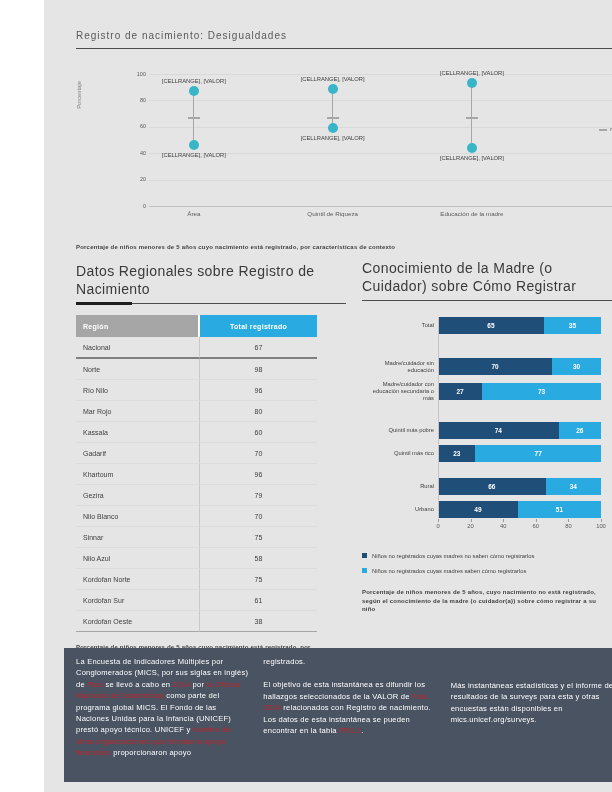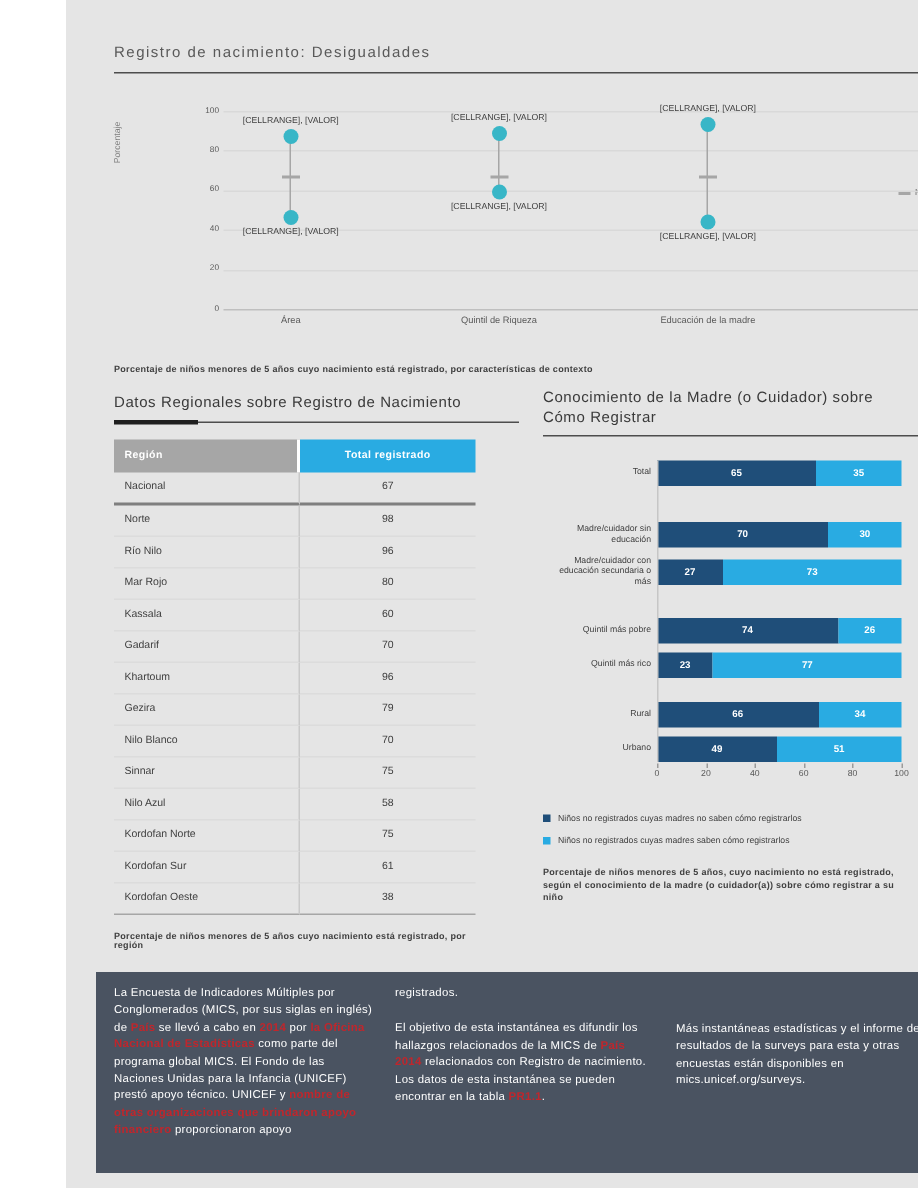--- a/index.html
+++ b/index.html
@@ -24,21 +24,21 @@
   .xcat{position:absolute;top:150px;width:130px;text-align:center;font-size:6.2px;color:#595959;}
   .ytitle{position:absolute;left:32px;top:125px;width:60px;font-size:5.8px;color:#808080;
           transform:rotate(-90deg);transform-origin:left top;text-align:center;}
   .chart-legend{position:absolute;left:465px;top:66px;font-size:5.5px;color:#595959;white-space:nowrap;}
   .dashswatch{display:inline-block;width:8px;height:2px;background:var(--marker_gray);
               vertical-align:middle;margin-right:3px;}
   .caption{font-size:6px;font-weight:700;color:#3f3f3f;letter-spacing:.2px;margin:0;}
   .top-caption{position:absolute;left:32px;top:244px;width:560px;}
 
   
-  h2{font-size:10px;font-weight:400;letter-spacing:.4px;color:#3a3a3a;margin:0;line-height:1.25;}
+  h2{font-size:14px;font-weight:400;letter-spacing:.4px;color:#3a3a3a;margin:0;line-height:1.25;}
   .hrule{position:relative;border-bottom:1px solid #4d4d4d;margin-top:5px;}
   .hrule.thick::before{content:'';position:absolute;left:0;bottom:-2px;width:56px;height:3px;background:#1f1f1f;}
 
   
   .left-col{position:absolute;left:32px;top:263px;width:296px;}
   .left-col .hrule{width:270px;}
   table{border-collapse:separate;border-spacing:0;width:241px;margin-top:11px;
         font-size:7px;color:#404040;}
   th{height:20px;font-weight:700;color:#fff;letter-spacing:.3px;}
   th.c1{background:var(--header_gray);text-align:left;padding-left:7px;width:114px;border-right:2px solid #fff;}
@@ -71,21 +71,21 @@
   .right-caption{margin-top:14px;width:246px;line-height:1.45;}
 
   
   footer{position:absolute;left:20px;top:648px;width:572px;height:134px;
          background:var(--footer_bg);box-sizing:border-box;
          display:flex;gap:14px;padding:8px 12px;}
   .fcol{flex:1;font-size:7.6px;line-height:1.5;color:#fff;letter-spacing:.2px;}
   .fcol p{margin:0;}
   .fcol .p2{margin-top:12px;}
   .fcol3-pad{padding-top:24px;}
-  .redseg{font-weight:700;}
+  .redseg{font-weight:400;}
 </style>
 </head>
 <body>
 
 <div class="page">
 
   <h1 class="title">Registro de nacimiento: Desigualdades</h1>
   <div class="title-rule"></div>
 
   <div class="ytitle">Porcentaje</div>
@@ -312,20 +312,20 @@
       </div>
     <p class="caption right-caption">Porcentaje de niños menores de 5 años, cuyo nacimiento no está registrado, según el conocimiento de la madre (o cuidador(a)) sobre cómo registrar a su niño</p>
   </section>
 
   <footer>
     <div class="fcol">
       <p><span>La Encuesta de Indicadores Múltiples por Conglomerados (MICS, por sus siglas en inglés) de </span><span class="redseg" style="color: rgb(192, 38, 44);">País</span><span> se llevó a cabo en </span><span class="redseg" style="color: rgb(192, 38, 44);">2014</span><span> por </span><span class="redseg" style="color: rgb(192, 38, 44);">la Oficina Nacional de Estadísticas</span><span> como parte del programa global MICS. El Fondo de las Naciones Unidas para la Infancia (UNICEF) prestó apoyo técnico. UNICEF y </span><span class="redseg" style="color: rgb(192, 38, 44);">nombre de otras organizaciones que brindaron apoyo financiero</span><span> proporcionaron apoyo</span></p>
     </div>
     <div class="fcol">
       <p><span>registrados.</span></p>
-      <p class="p2"><span>El objetivo de esta instantánea es difundir los hallazgos relacionados de la MICS de </span><span class="redseg" style="color: rgb(192, 38, 44);">País 2014</span><span> relacionados con Registro de nacimiento. Los datos de esta instantánea se pueden encontrar en la tabla </span><span class="redseg" style="color: rgb(192, 38, 44);">PR1.1</span><span>.</span></p>
+      <p class="p2"><span>El objetivo de esta instantánea es difundir los hallazgos seleccionados de la VALOR de </span><span class="redseg" style="color: rgb(192, 38, 44);">País 2014</span><span> relacionados con Registro de nacimiento. Los datos de esta instantánea se pueden encontrar en la tabla </span><span class="redseg" style="color: rgb(192, 38, 44);">PR1.1</span><span>.</span></p>
     </div>
     <div class="fcol fcol3-pad">
       <p><span>Más instantáneas estadísticas y el informe de resultados de la surveys para esta y otras encuestas están disponibles en mics.unicef.org/surveys.</span></p>
     </div>
   </footer>
 
 </div>
 
 </body></html>

